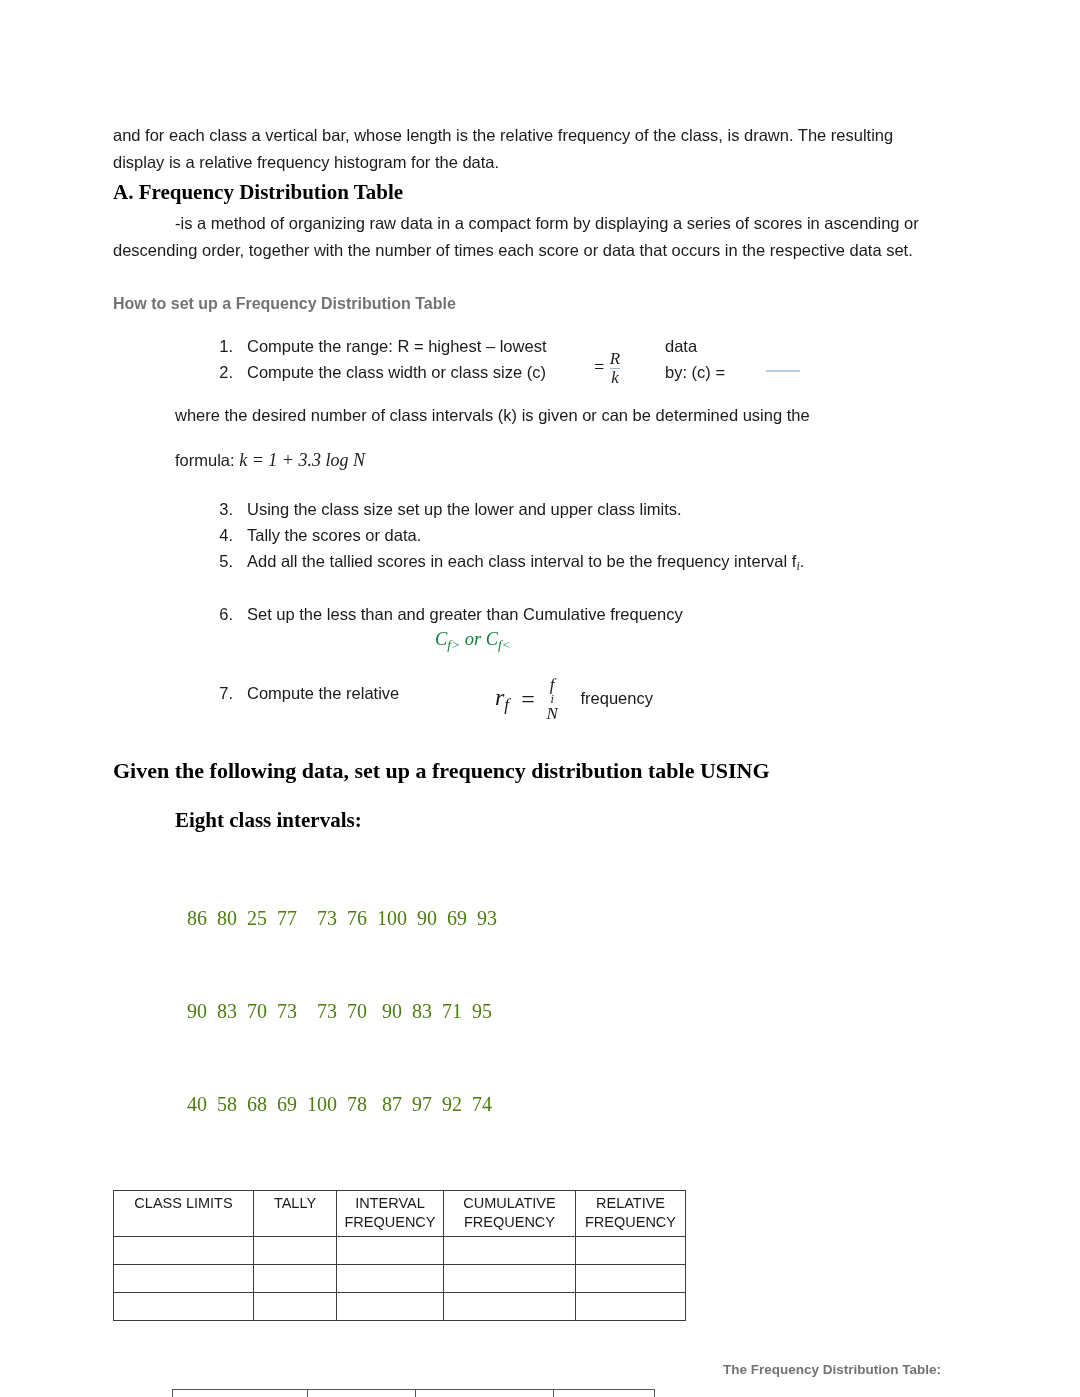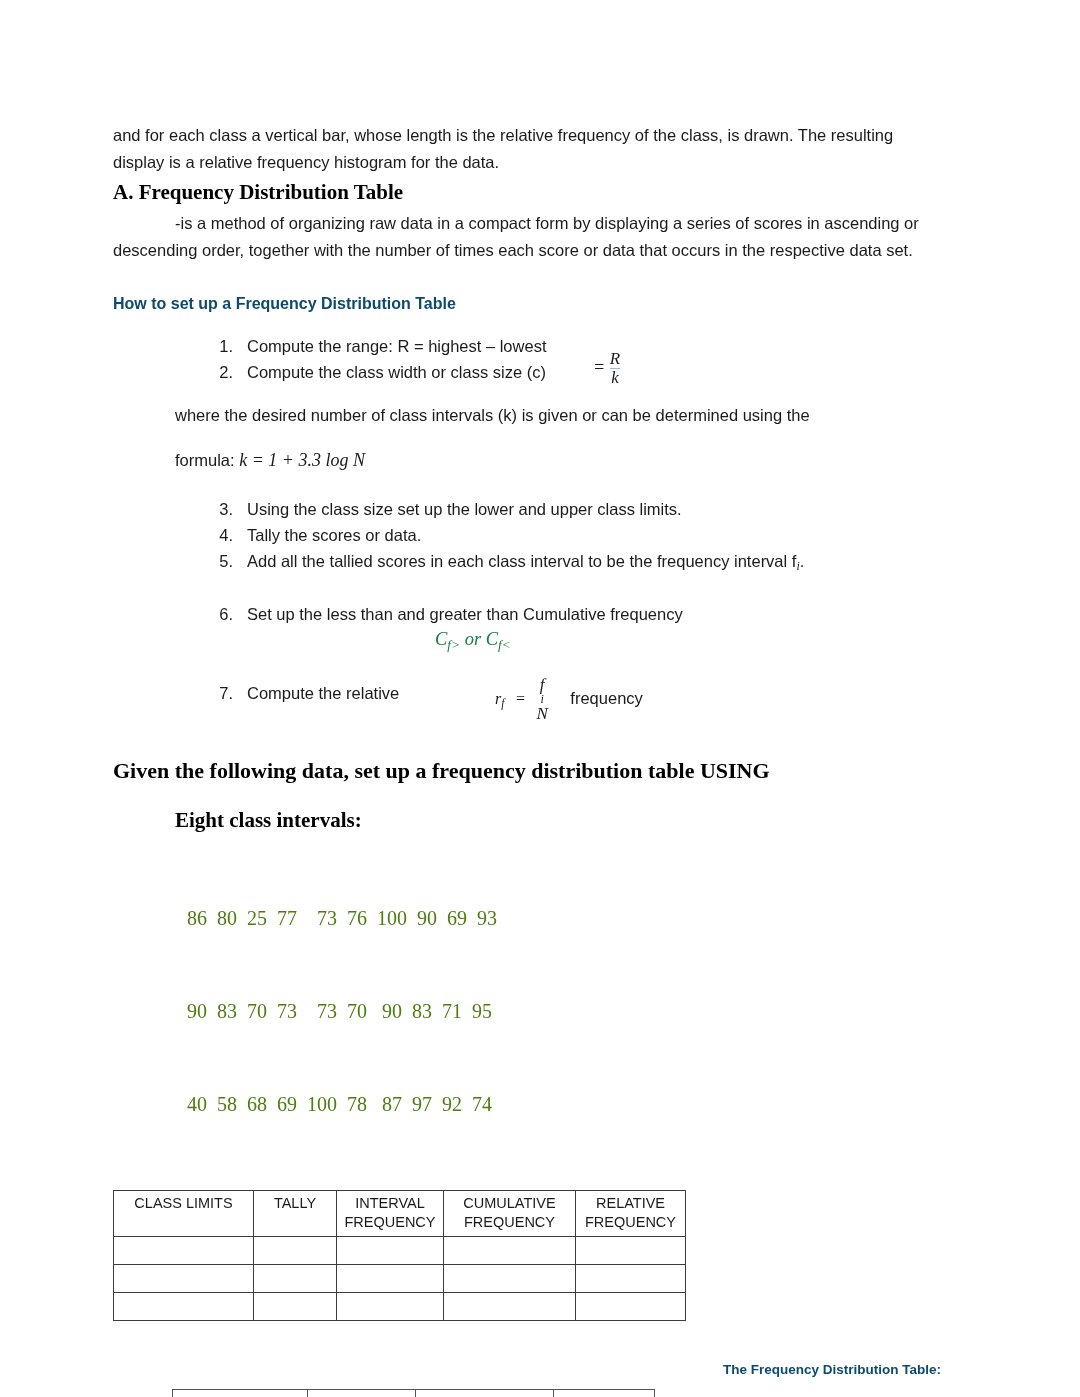--- a/index.html
+++ b/index.html
@@ -44,21 +44,21 @@
     font-weight: bold;
     font-size: 21px;
     line-height: 29px;
     color: #000;
     margin: 0;
   }
   .h-sans-bold {
     font-size: 16px;
     font-weight: bold;
     line-height: 26px;
-    color: #0c4a6e;
+    color: #737373;
     margin: 0;
   }
 
   
   .olist {
     margin: 0;
     padding: 0;
     list-style: none;
   }
   .olist li {
@@ -115,21 +115,21 @@
     font-size: 18.5px;
     color: #15803d;
     text-align: left;
     margin: 0;
   }
   .sub { font-size: 0.72em; vertical-align: -0.28em; }
 
   .rf-formula {
     font-family: "Liberation Serif", serif;
     font-style: italic;
-    font-size: 16px;
+    font-size: 24px;
     color: #1b1b1b;
     display: inline-block;
     vertical-align: middle;
   }
   .rf-stack {
     display: inline-block;
     text-align: center;
     line-height: 1.0;
     vertical-align: middle;
     font-size: 17px;
@@ -209,20 +209,27 @@
       </ul>
 
       <div class="eqrow" style="left:480px; top:17px;">
         <span class="eq-sign">=</span>
         <span class="frac">
           <span class="nume">R</span>
           <span class="deno">k</span>
         </span>
       </div>
 
+      <div class="eqrow" style="left:552px; top:0px; line-height:26px;">
+        <div>data</div>
+        <div>
+          <span>by: (c) =</span>
+          <span class="eq-underline" style="margin-left:36px;"></span>
+        </div>
+      </div>
     </div>
 
     <p class="para" style="margin-top:13px; margin-left:62px;">
       <span>where the desired number of class intervals (k) is given or can be determined using the</span>
     </p>
 
     <p class="para" style="margin-top:18px; margin-left:62px;">
       <span>formula:</span>
       <span class="mi" style="font-size:18px;">k = 1 + 3.3 log N</span>
     </p>

